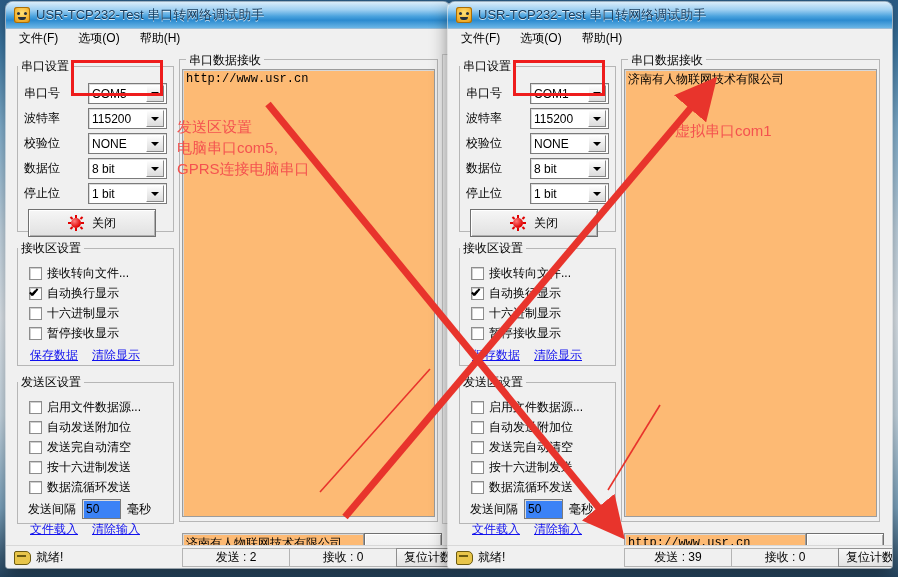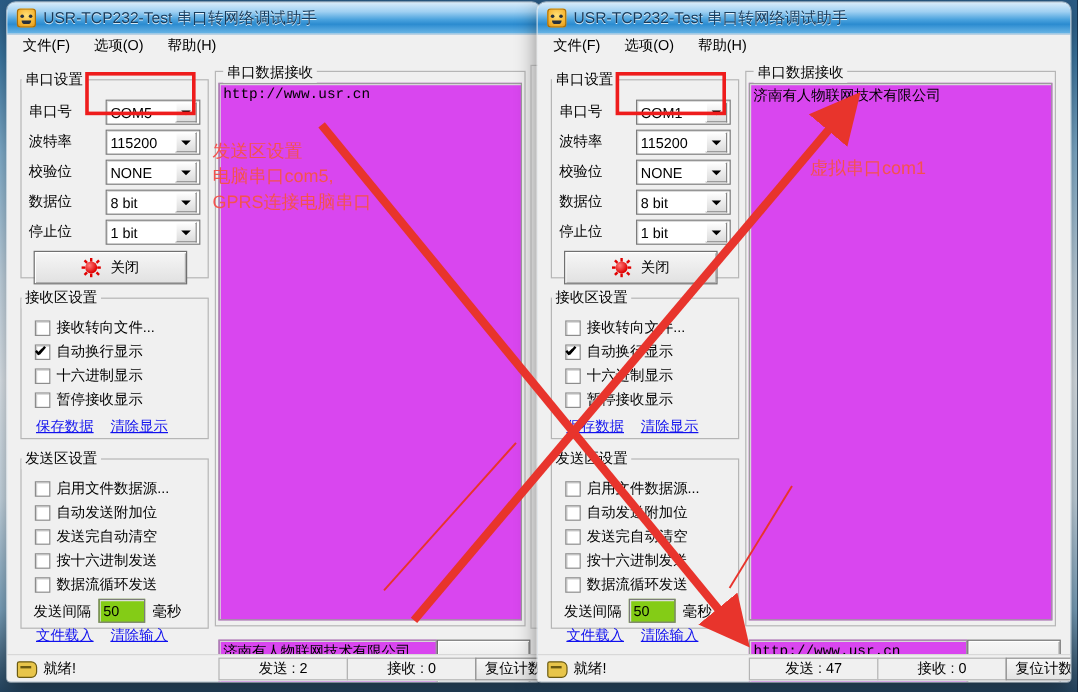--- a/index.html
+++ b/index.html
@@ -118,28 +118,28 @@
     transform:rotate(-45deg);transform-origin:left bottom;
   }
   .cb.checked:before{
     content:"";position:absolute;left:4px;top:0px;width:2px;height:8px;
     background:#000;transform:rotate(40deg);
   }
 
   .link{font-size:12px;color:#1111ee;text-decoration:underline;cursor:pointer;white-space:nowrap;}
 
   .numinput{
-    height:18px;border:1px solid #7b7b7b;background:#84cc16;
+    height:18px;border:1px solid #7b7b7b;background:#3b82f6;
     box-shadow:inset 1px 1px 0 #dcdcdc;font-size:12px;color:#000;
     padding-left:3px;display:flex;align-items:center;
   }
 
   
   .ta{
-    position:absolute;background:#d946ef;border:1px solid #9c9c9c;
+    position:absolute;background:#fdba74;border:1px solid #9c9c9c;
     box-shadow:inset 1px 1px 0 #d7d7d7;overflow:hidden;
   }
   .ta .content{
     padding:2px 3px;font-size:12px;color:#000;line-height:15px;white-space:pre-wrap;
   }
   .mono .content{font-family:"Liberation Mono","DejaVu Sans Mono",monospace;font-size:12px;}
 
   
   .statusbar{position:absolute;left:0;right:0;bottom:0;height:22px;background:#f0f0f0;
      border-top:1px solid #d8d8d8;}
@@ -512,34 +512,34 @@
     </div>
     <div class="sendbtn" style="left:358px;top:483px;width:76px;height:44px;">
       <span>发送</span>
     </div>
 
     <div class="statusbar">
       <div class="ready" style="left:8px;top:3px;">
         <span class="handicon"></span>
         <span>就绪!</span>
       </div>
-      <div class="statcell" style="left:176px;top:2px;width:106px;">发送 : 47</div>
+      <div class="statcell" style="left:176px;top:2px;width:106px;">发送 : 39</div>
       <div class="statcell" style="left:283px;top:2px;width:106px;">接收 : 0</div>
       <div class="statcell" style="left:390px;top:2px;width:62px;border:1px solid #8f8f8f;background:linear-gradient(180deg,#f8f8f8,#e3e3e3);">复位计数</div>
     </div>
   </div>
 </div>
 
 <div class="hl" style="left:71px;top:60px;width:86px;height:30px;"></div>
 <div class="hl" style="left:513px;top:60px;width:86px;height:30px;"></div>
 
 <div class="anno" id="anno-left" style="left:177px;top:116px;">发送区设置
 电脑串口com5,
 GPRS连接电脑串口</div>
-<div class="anno" id="anno-right" style="left:675px;top:130px;">虚拟串口com1</div>
+<div class="anno" id="anno-right" style="left:675px;top:120px;">虚拟串口com1</div>
 
 <svg class="overlay" viewBox="0 0 898 577">
   <defs>
     <marker id="ah" markerWidth="6" markerHeight="6" refX="2.2" refY="3" orient="auto">
       <path d="M0,0 L6,3 L0,6 z" fill="#e8342c"></path>
     </marker>
   </defs>
 
   <line x1="268" y1="104" x2="608" y2="519" stroke="#e8342c" stroke-width="7" marker-end="url(#ah)"></line>
   <line x1="345" y1="517" x2="700" y2="97" stroke="#e8342c" stroke-width="7" marker-end="url(#ah)"></line>

